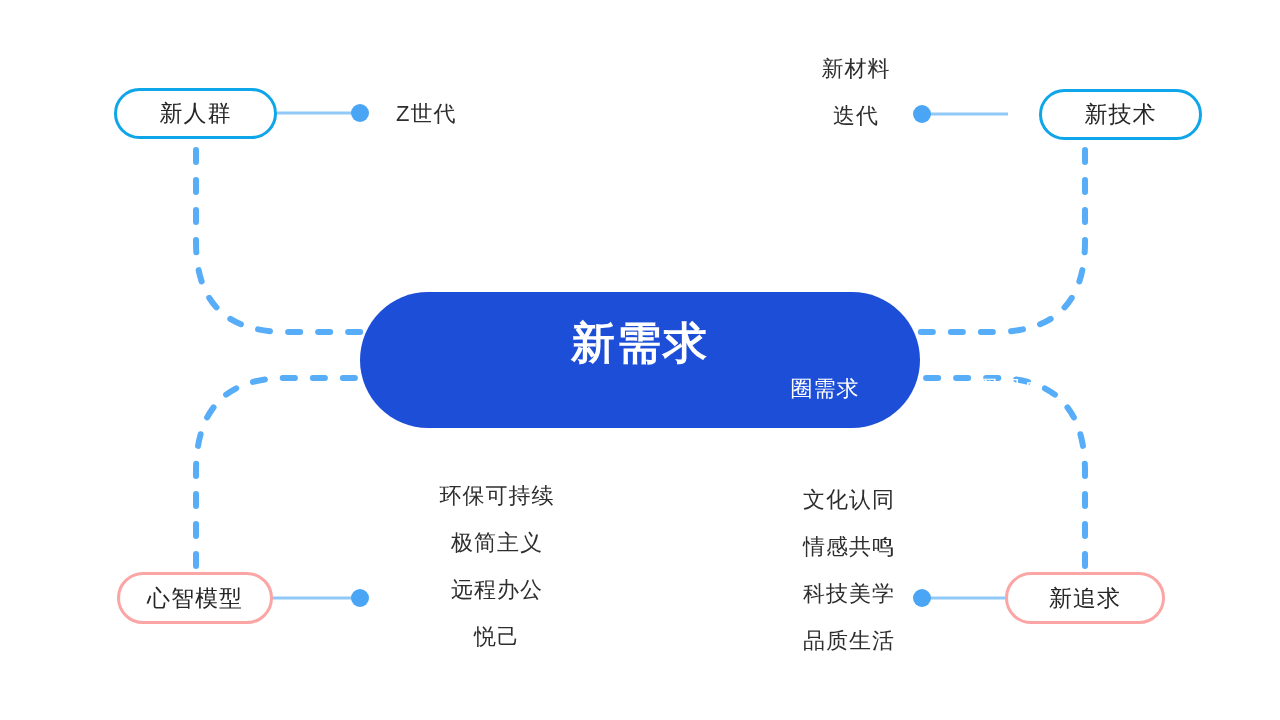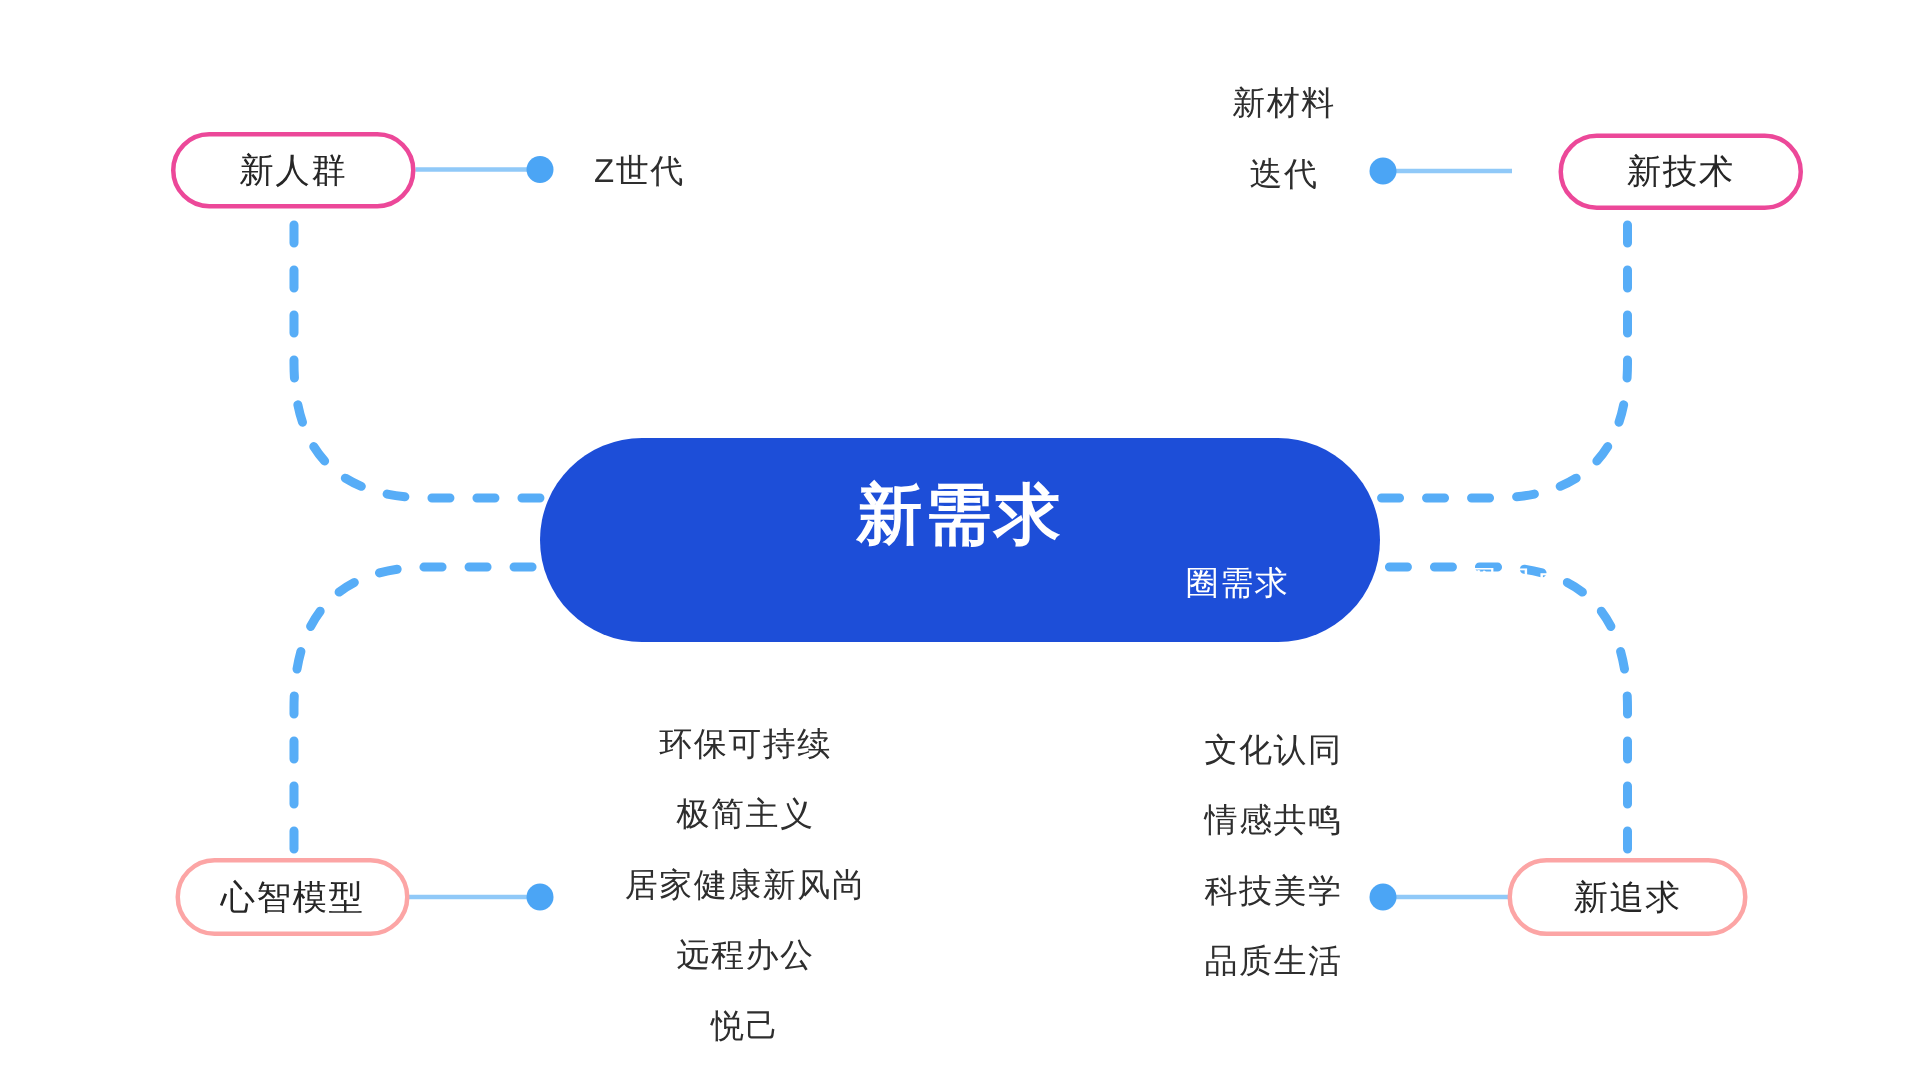--- a/index.html
+++ b/index.html
@@ -27,21 +27,21 @@
     align-items: center;
     justify-content: center;
     background: #ffffff;
     border-radius: 999px;
     font-size: 23px;
     color: #262626;
     letter-spacing: 1px;
     box-sizing: border-box;
     z-index: 3;
   }
-  .pill.navy  { border: 3px solid #ec4899; }
+  .pill.navy  { border: 3px solid #0ea5e9; }
   .pill.mint  { border: 3px solid #fca5a5; }
 
   .pill-top-left     { left: 114px;  top: 88px;  width: 163px; height: 51px; }
   .pill-top-right    { left: 1039px; top: 89px;  width: 163px; height: 51px; }
   .pill-bottom-left  { left: 117px;  top: 572px; width: 156px; height: 52px; }
   .pill-bottom-right { left: 1005px; top: 572px; width: 160px; height: 52px; }
 
   .center-node {
     position: absolute;
     left: 360px; top: 292px;
@@ -145,21 +145,20 @@
   <div class="item-label single-item">Z世代</div>
 
   <div class="item-column col-top-right">
     <span class="item-label">新材料</span>
     <span class="item-label">迭代</span>
   </div>
 
   <div class="item-column col-bottom-left">
     <span class="item-label">环保可持续</span>
     <span class="item-label">极简主义</span>
-    <span class="item-label">居家健康新风尚</span>
     <span class="item-label">远程办公</span>
     <span class="item-label">悦己</span>
   </div>
 
   <div class="item-column col-bottom-right">
     <span class="item-label">文化认同</span>
     <span class="item-label">情感共鸣</span>
     <span class="item-label">科技美学</span>
     <span class="item-label">品质生活</span>
   </div>

